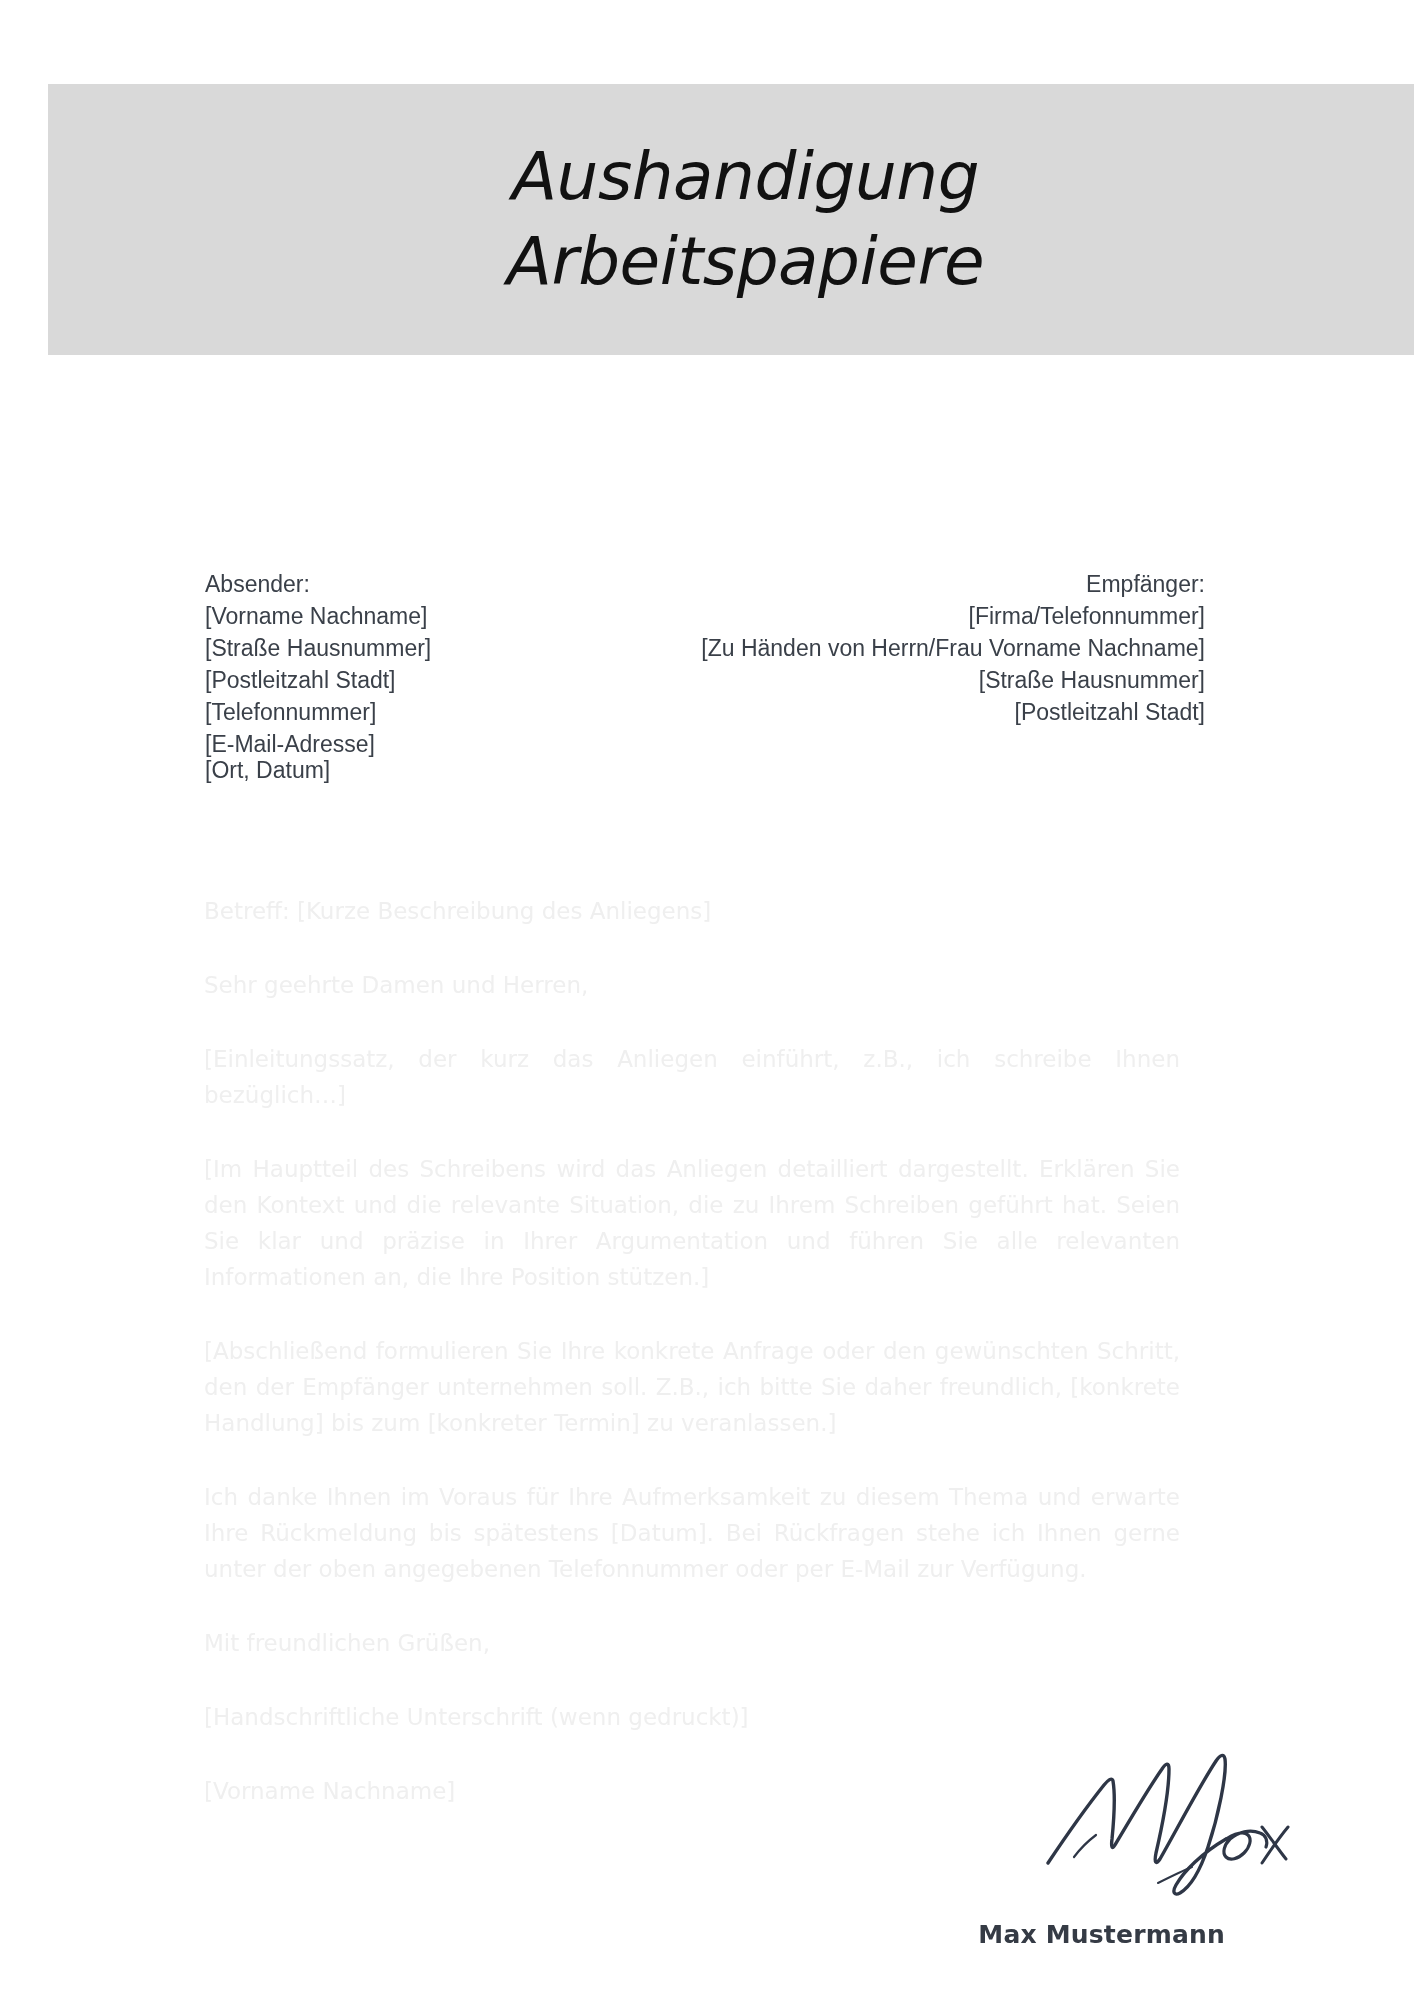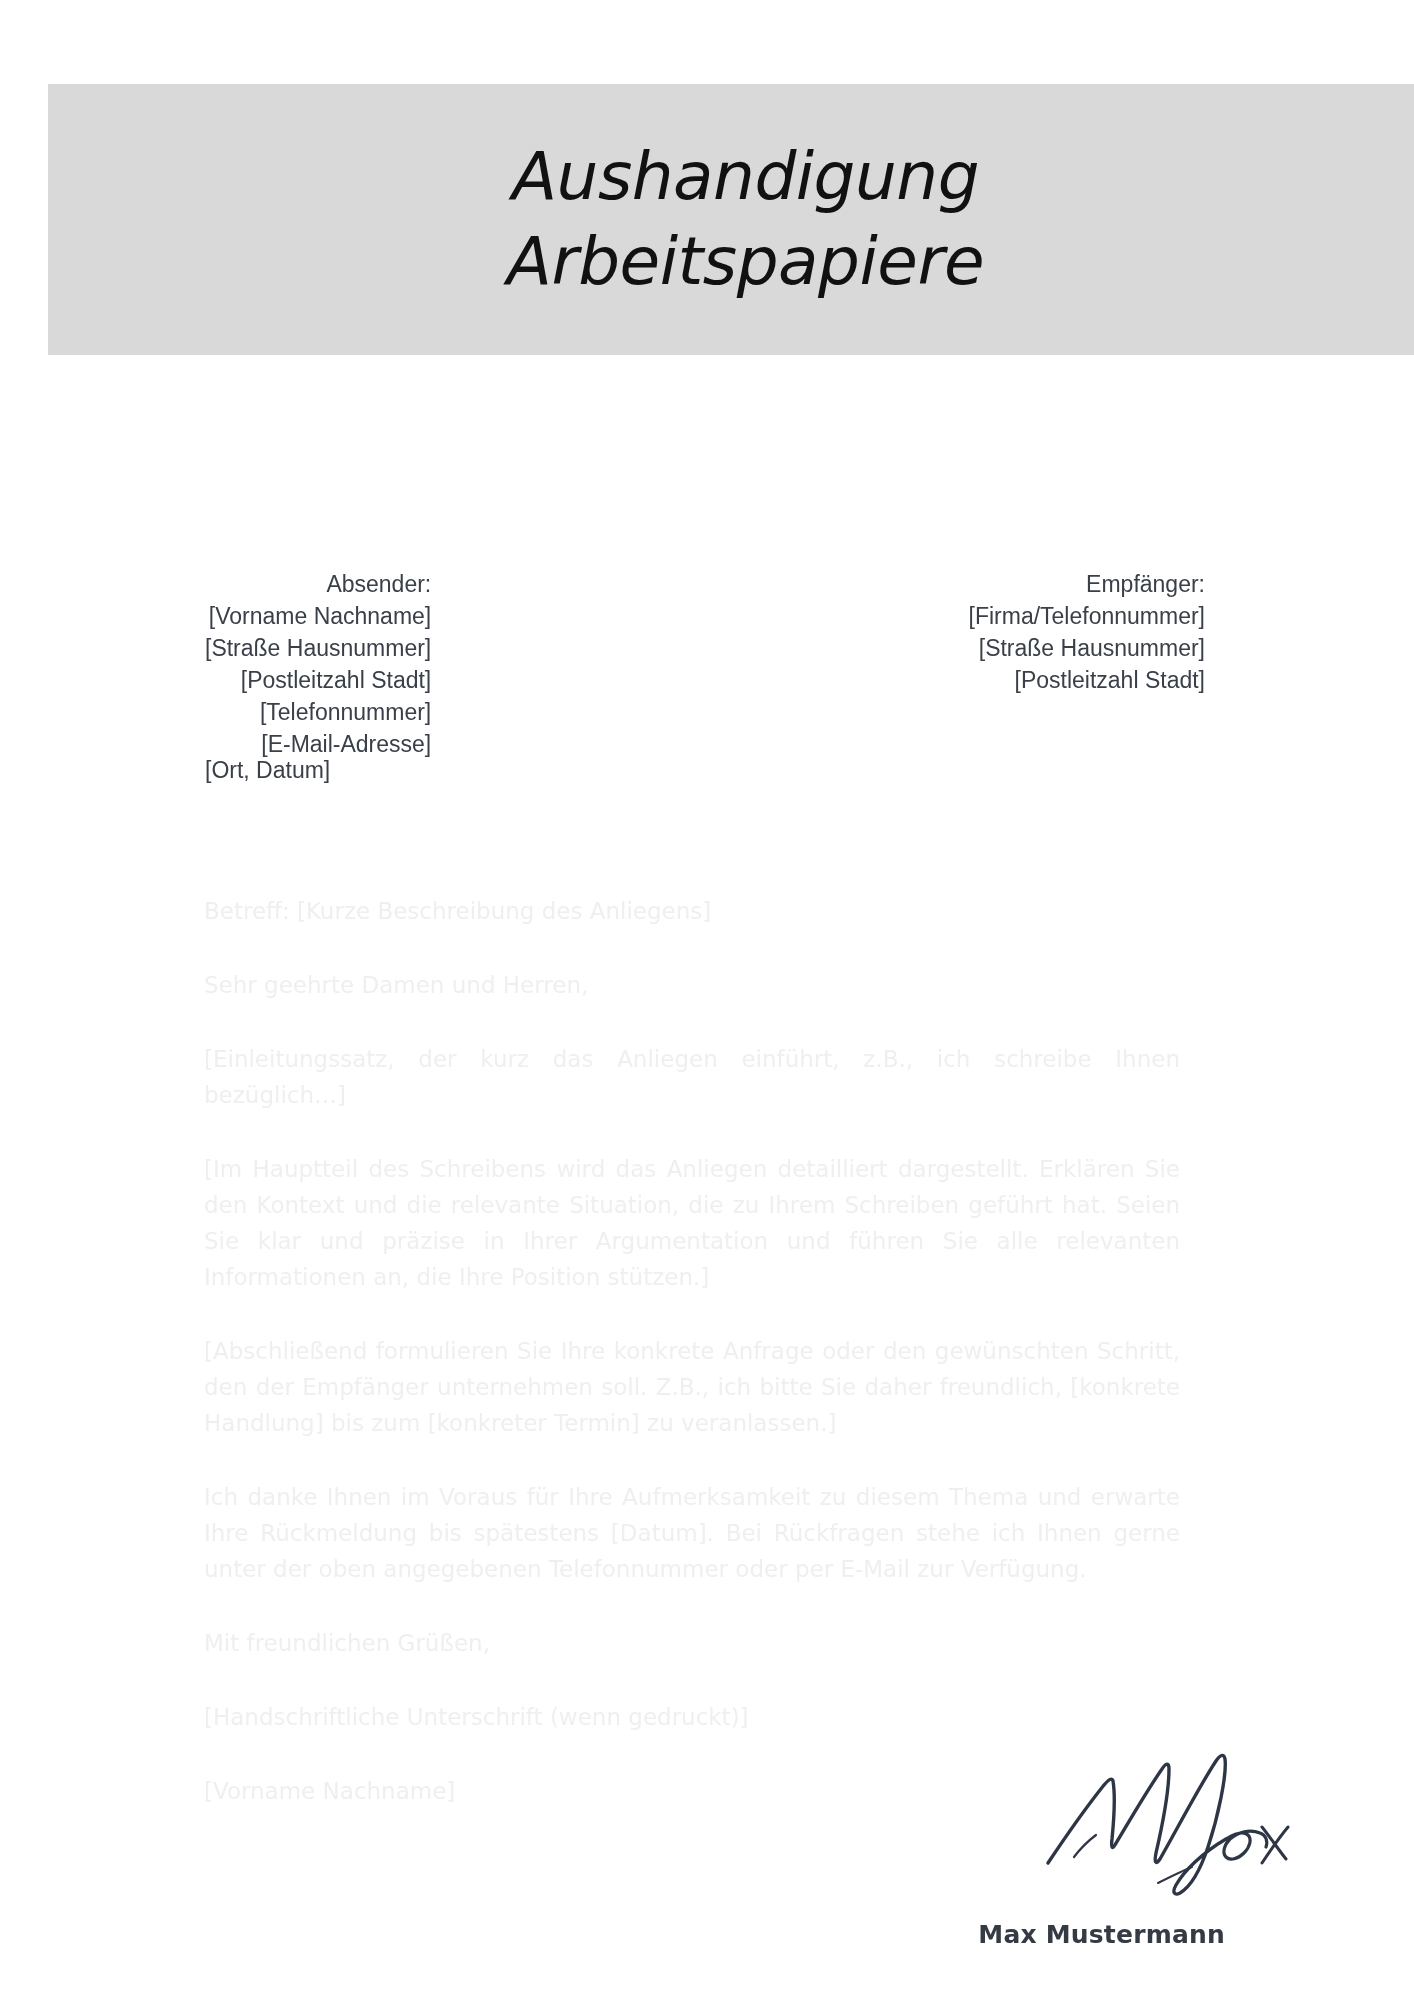--- a/index.html
+++ b/index.html
@@ -58,21 +58,21 @@
     display: flex;
     justify-content: space-between;
     align-items: flex-start;
   }
   .addr-block {
     font-size: 23px;
     line-height: 32px;
     color: #3a4049;
   }
   .addr-sender {
-    text-align: right;
+    text-align: left;
   }
   .addr-recipient {
     text-align: right;
   }
   .addr-line {
     white-space: nowrap;
   }
 
   
   .place-date {
@@ -152,20 +152,21 @@
       <div class="addr-line">[Vorname Nachname]</div>
       <div class="addr-line">[Straße Hausnummer]</div>
       <div class="addr-line">[Postleitzahl Stadt]</div>
       <div class="addr-line">[Telefonnummer]</div>
       <div class="addr-line">[E-Mail-Adresse]</div>
     </div>
 
     <div class="addr-block addr-recipient">
       <div class="addr-line">Empfänger:</div>
       <div class="addr-line">[Firma/Telefonnummer]</div>
+      <div class="addr-line">[Zu Händen von Herrn/Frau Vorname Nachname]</div>
       <div class="addr-line">[Straße Hausnummer]</div>
       <div class="addr-line">[Postleitzahl Stadt]</div>
     </div>
 
   </div>
 
   <div class="place-date">[Ort, Datum]</div>
 
   <div class="letter-body">
     <p class="nojust">Betreff: [Kurze Beschreibung des Anliegens]</p>

